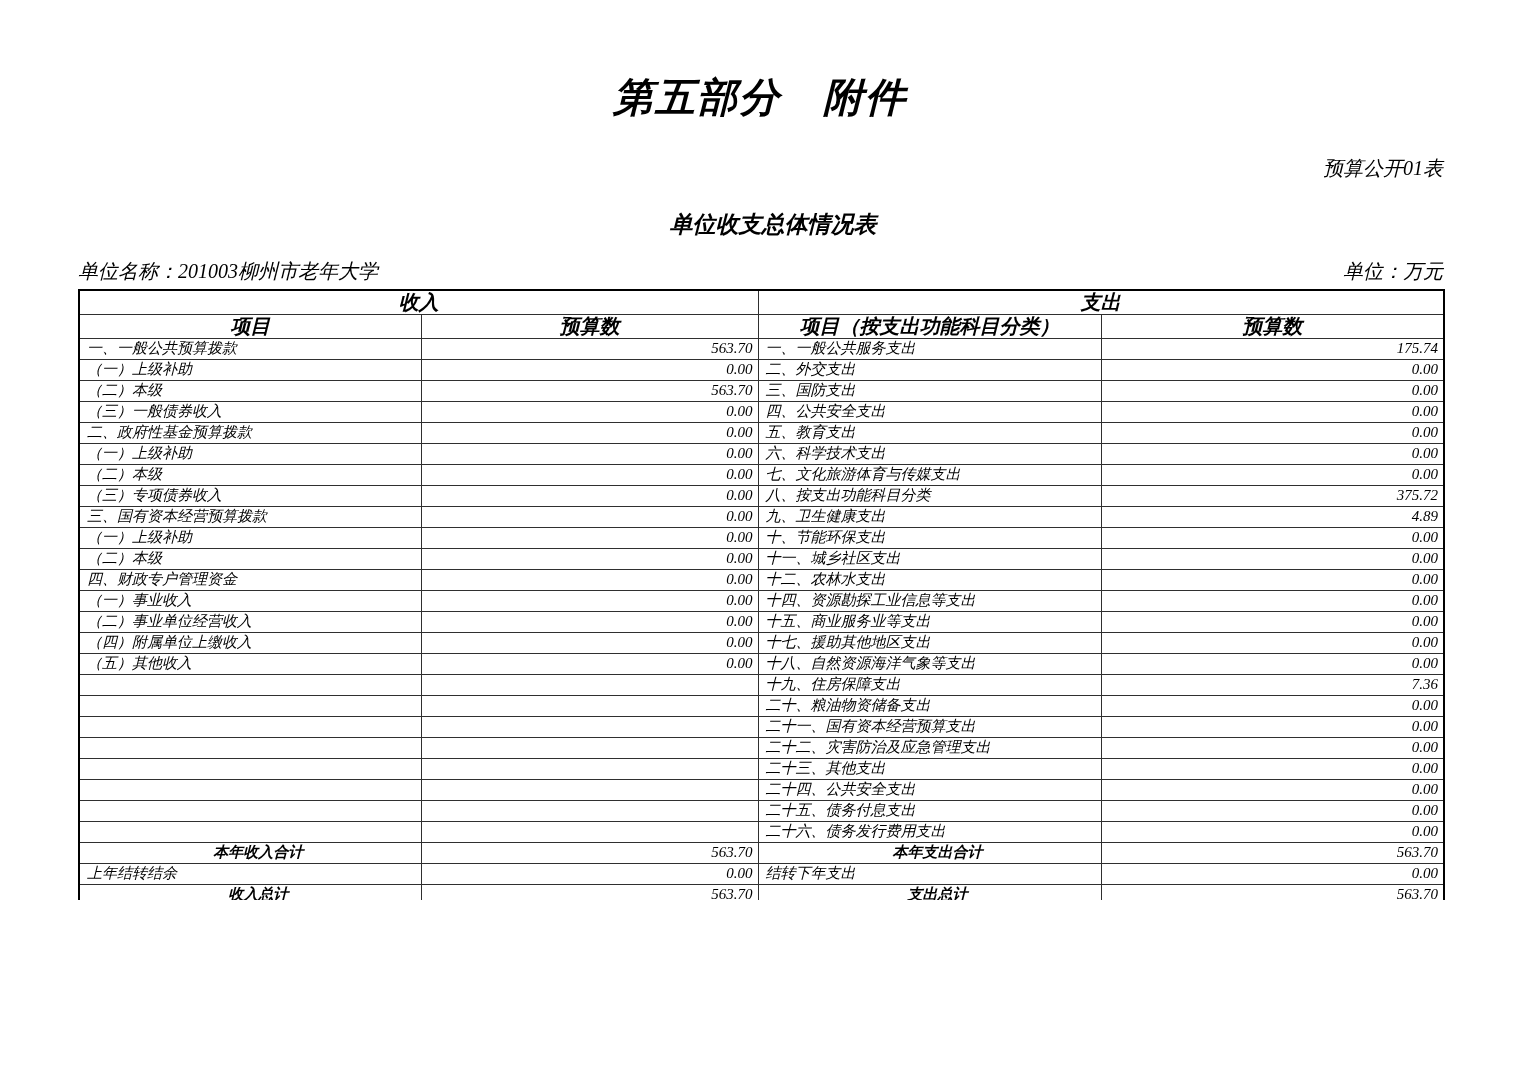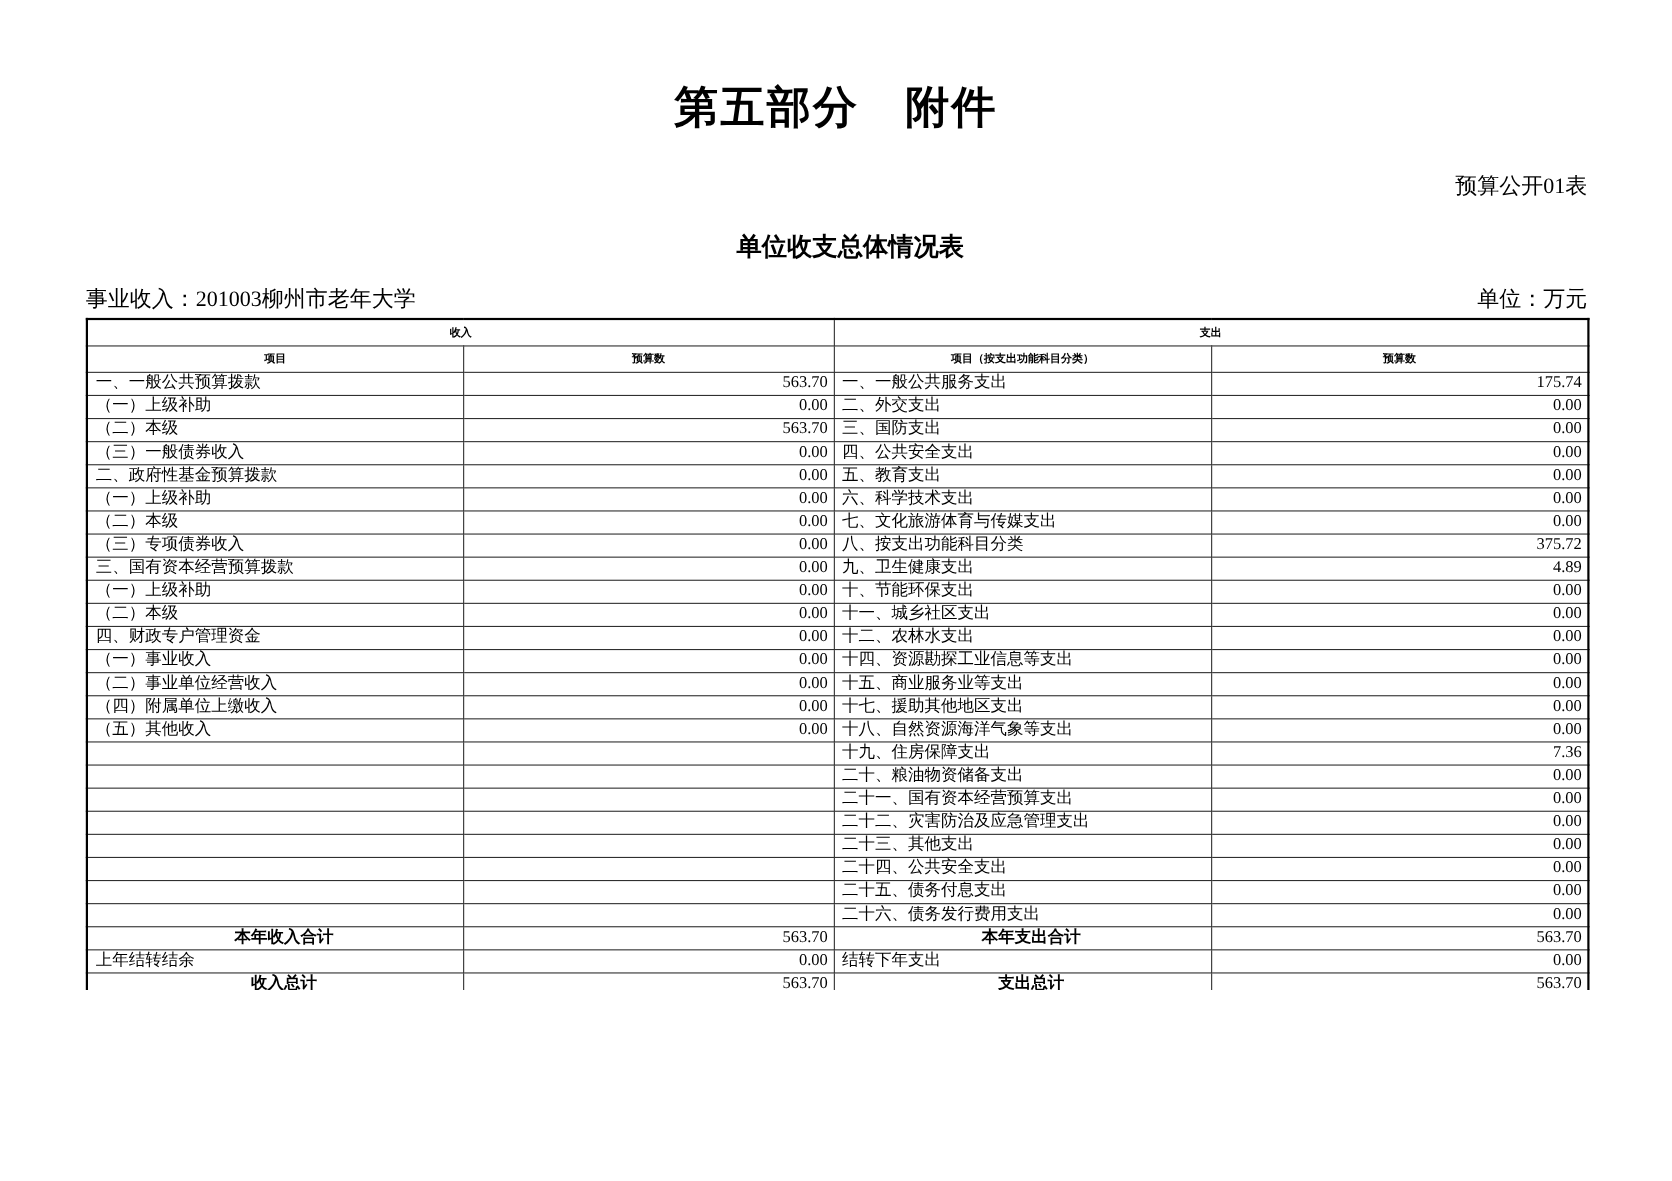--- a/index.html
+++ b/index.html
@@ -4,20 +4,21 @@
 <style>
   * { margin: 0; padding: 0; box-sizing: border-box; }
   html, body { background: #ffffff; }
   body { font-family: "Liberation Serif", "DejaVu Serif", serif; color: #000; }
   .page {
     position: relative;
     width: 1520px;
     height: 900px;
     background: #ffffff;
     overflow: hidden;
+    font-style: italic;
   }
   .doc-title {
     position: absolute;
     top: 70px; left: 0; right: 0;
     text-align: center;
     font-family: "Liberation Sans", "DejaVu Sans", sans-serif;
     font-weight: bold;
     font-size: 40px;
     letter-spacing: 2px;
   }
@@ -56,21 +57,21 @@
     height: 21px;
     line-height: 1.1;
     overflow: hidden;
     white-space: nowrap;
   }
   table.budget thead th {
     font-family: "Liberation Sans", "DejaVu Sans", sans-serif;
     font-weight: bold;
     text-align: center;
     height: 24px;
-    font-size: 10px;
+    font-size: 20px;
   }
   td.lbl { text-align: left; padding-left: 7px; font-family: "Liberation Serif", "DejaVu Serif", serif; }
   td.lbl.ind { }
   td.lbl.total {
     text-align: center;
     padding-left: 16px;
     font-family: "Liberation Sans", "DejaVu Sans", sans-serif;
     font-weight: bold;
   }
   td.val { text-align: right; padding-right: 5px; font-family: "Liberation Serif", "DejaVu Serif", serif; }
@@ -93,21 +94,21 @@
 
 <div class="page">
 
   <div class="doc-title">第五部分　附件</div>
 
   <div class="table-label">预算公开01表</div>
 
   <div class="doc-subtitle">单位收支总体情况表</div>
 
   <div class="info-line">
-    <span>事业收入：201003柳州市老年大学</span>
+    <span>单位名称：201003柳州市老年大学</span>
     <span>单位：万元</span>
   </div>
 
   <table class="budget">
     <colgroup>
       <col style="width:342px">
       <col style="width:337px">
       <col style="width:343px">
       <col style="width:343px">
     </colgroup>

